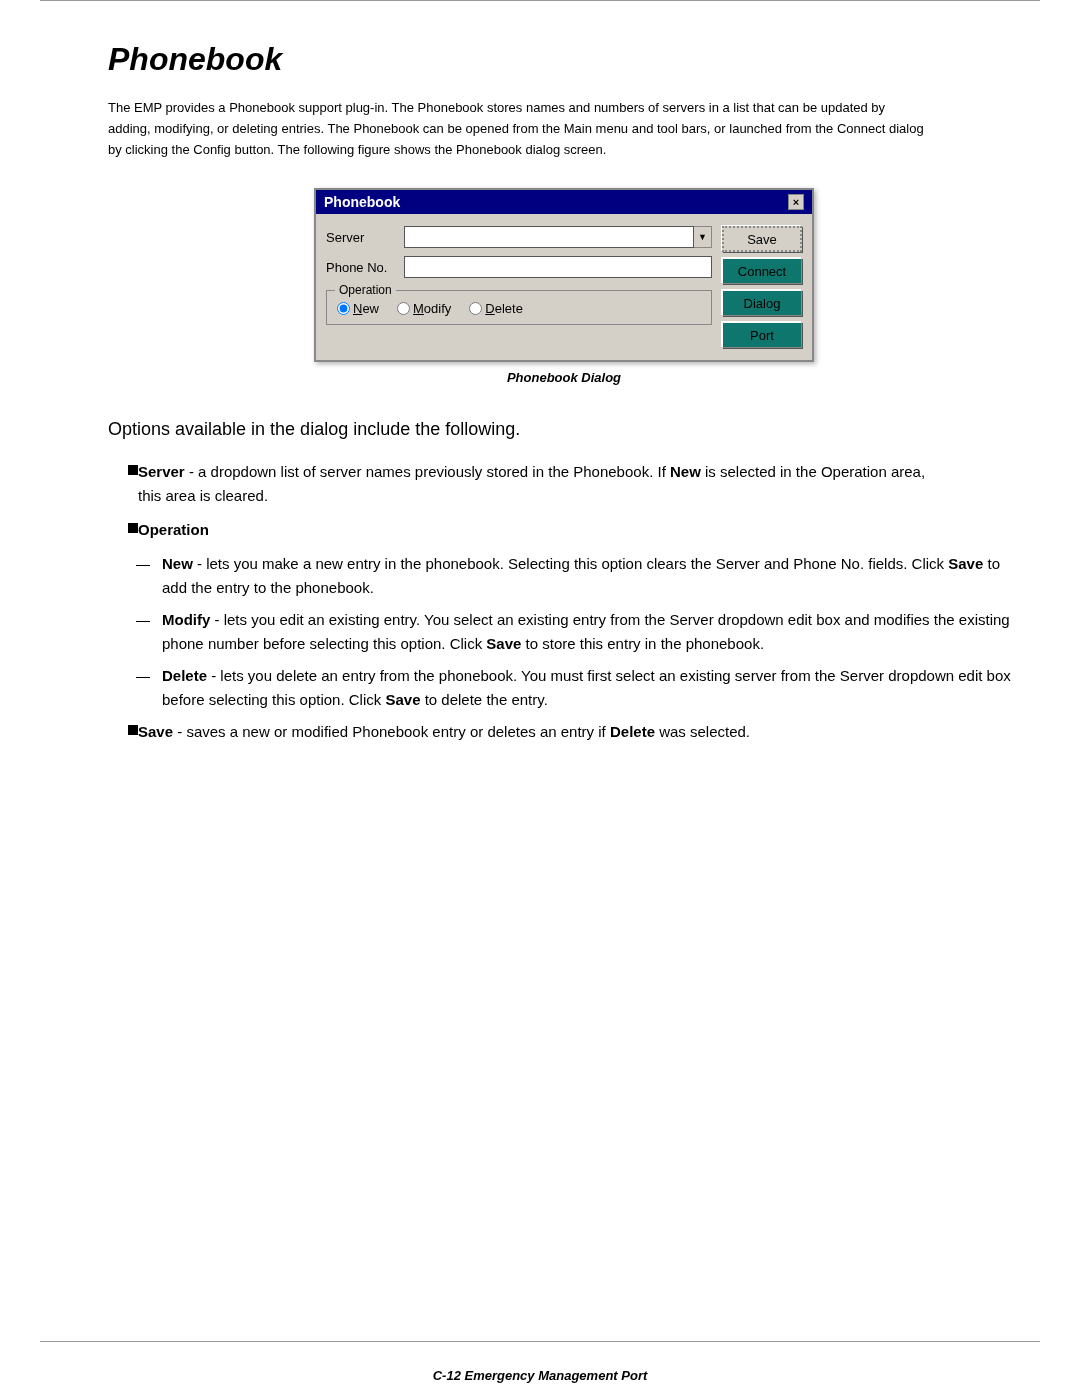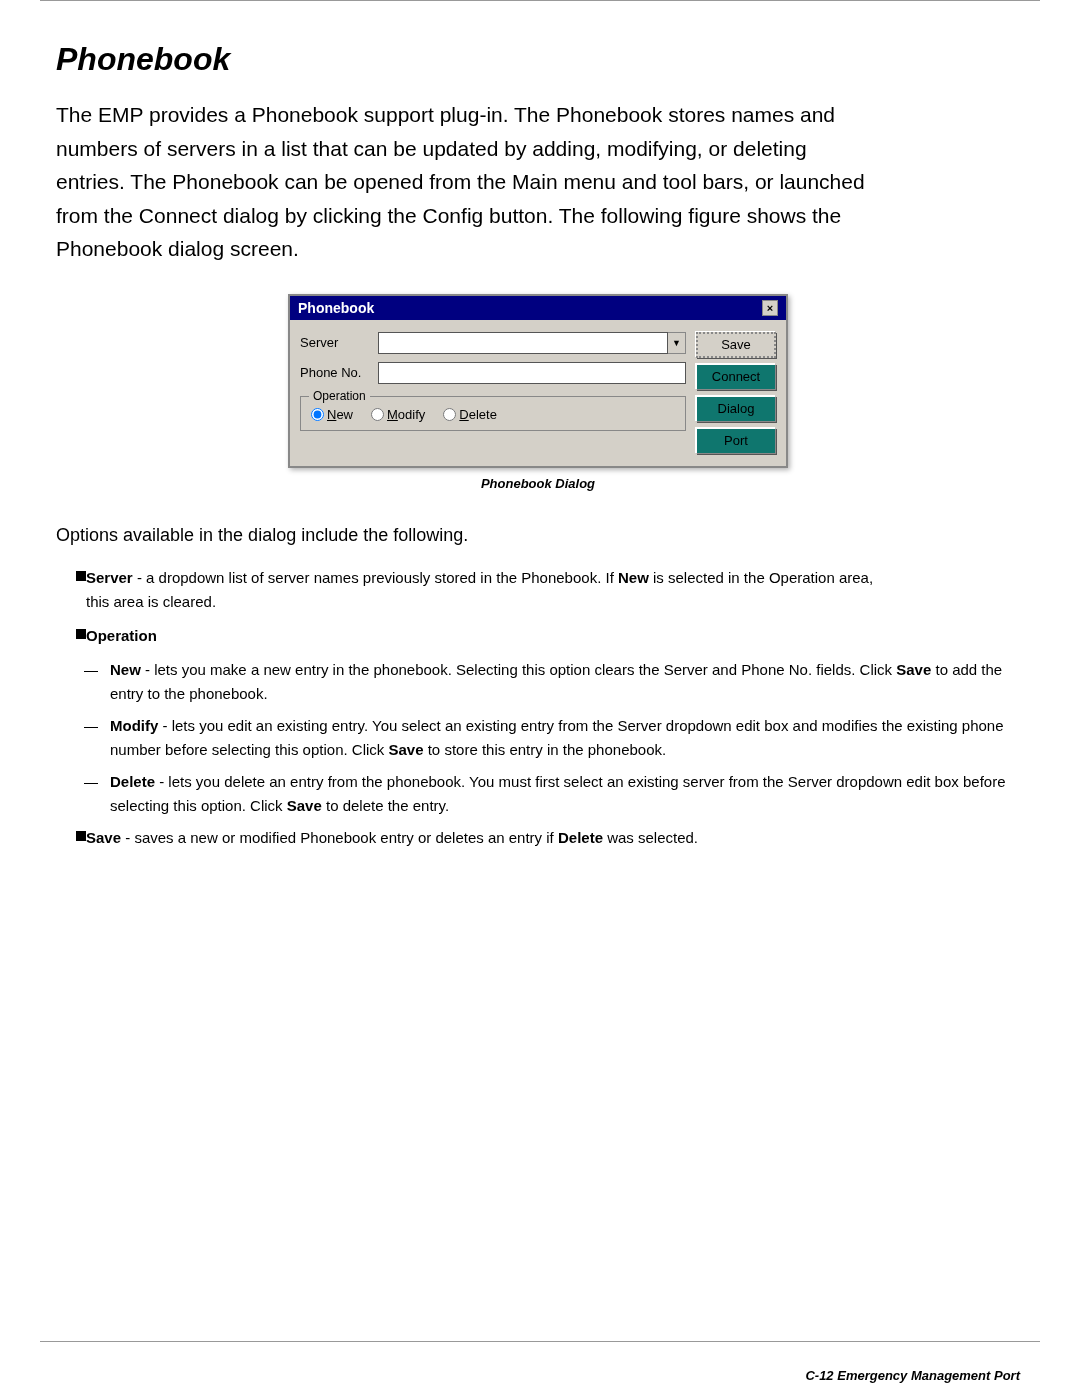--- a/index.html
+++ b/index.html
@@ -13,33 +13,34 @@
       min-height: 1397px;
       position: relative;
     }
 
     .top-rule {
       border-top: 1.5px solid #999;
       margin: 0 40px;
     }
 
     .page-content {
-      padding: 30px 60px 60px 56px;
+      padding: 30px 60px 60px 76px;
+      margin-left: 32px;
     }
 
     .page-title {
       font-size: 32px;
       font-style: italic;
       font-weight: bold;
       margin-bottom: 20px;
       margin-top: 10px;
     }
 
     .intro-text {
-      font-size: 21px;
+      font-size: 13px;
       line-height: 1.6;
       margin-bottom: 28px;
       max-width: 820px;
     }
 
     
     .dialog-container {
       display: flex;
       flex-direction: column;
       align-items: center;
@@ -269,21 +270,21 @@
       font-size: 14px;
       margin-top: 1px;
     }
 
     .footer {
       position: absolute;
       bottom: 14px;
       left: 60px;
       right: 60px;
       display: flex;
-      justify-content: flex-end;
+      justify-content: center;
       font-size: 13px;
       font-style: italic;
       font-weight: bold;
     }
 
     b { font-weight: bold; }
 
     .underline-key {
       text-decoration: underline;
     }

